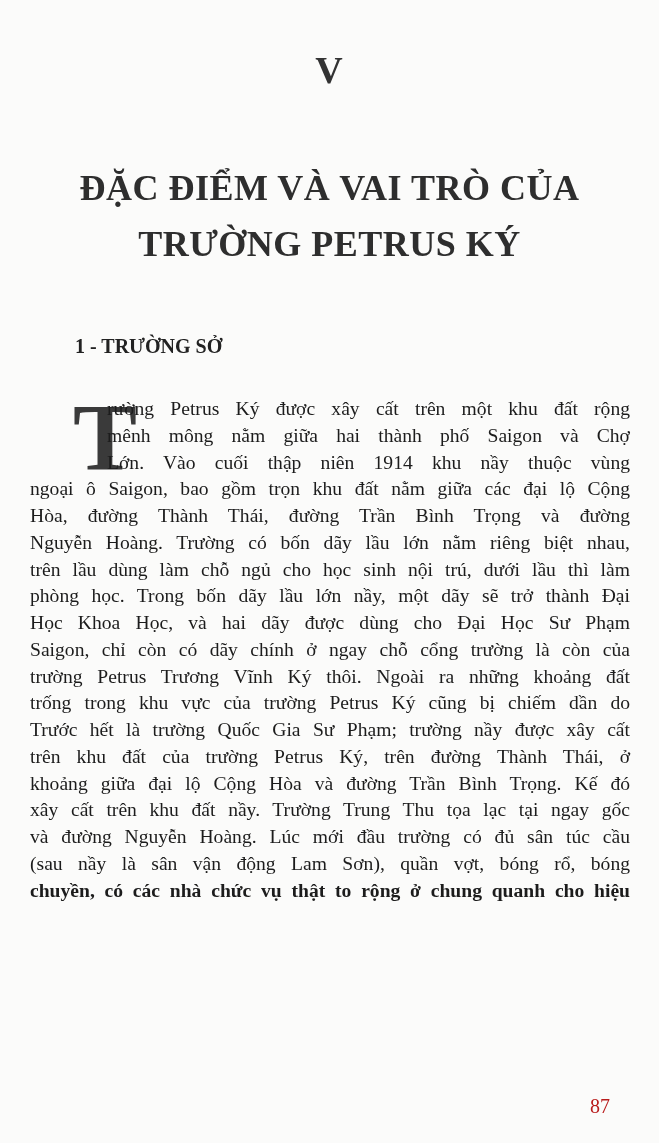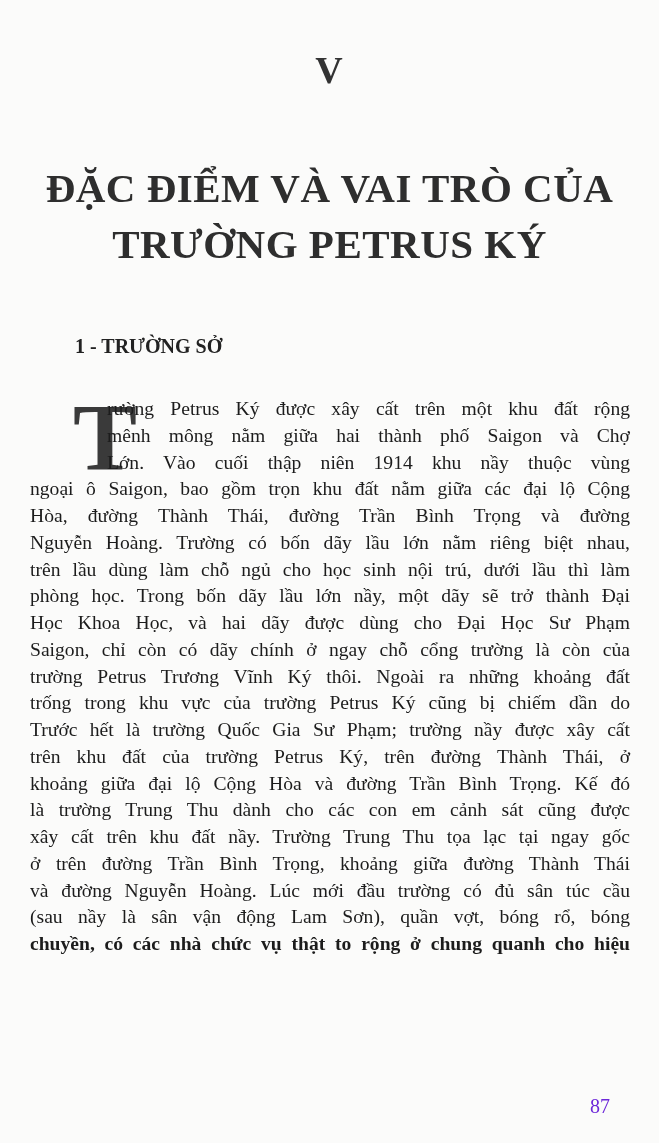--- a/index.html
+++ b/index.html
@@ -11,21 +11,21 @@
     color: #1c1c1c;
   }
   .chapter-num {
     position: absolute; top: 48px; left: 0; width: 659px;
     text-align: center; font-size: 38px; font-weight: bold;
     color: #333;
     letter-spacing: 1px;
   }
   .chapter-title {
     position: absolute; top: 160px; left: 0; width: 659px;
-    text-align: center; font-size: 41px; font-weight: bold;
+    text-align: center; font-size: 36px; font-weight: bold;
     line-height: 56px; color: #2e2e2e;
     letter-spacing: 0.5px;
   }
   .section-heading {
     position: absolute; top: 335px; left: 75px;
     font-size: 20px; font-weight: bold; color: #222; text-align: center;
   }
   .body {
     position: absolute; top: 396px; left: 30px; width: 600px;
     font-size: 19.6px; line-height: 26.75px;
@@ -36,21 +36,21 @@
   }
   .line.last { text-align-last: justify; font-weight: bold; }
   .indent { padding-left: 77px; }
   .dropcap {
     position: absolute; left: 73px; top: 400px;
     font-size: 96px; line-height: 76px; font-weight: bold;
     color: #3a3a3a; height: 80px;
   }
   .page-number {
     position: absolute; top: 1095px; left: 590px;
-    font-size: 20px; color: #6d28d9;
+    font-size: 20px; color: #b91c1c;
   }
 </style>
 </head>
 <body>
 
 <div>
   <div class="chapter-num">V</div>
   <div class="chapter-title">
     <div>ĐẶC ĐIỂM VÀ VAI TRÒ CỦA</div>
     <div>TRƯỜNG PETRUS KÝ</div>
@@ -69,22 +69,20 @@
     <span class="line">Nguyễn Hoàng. Trường có bốn dãy lầu lớn nằm riêng biệt nhau,</span>
     <span class="line">trên lầu dùng làm chỗ ngủ cho học sinh nội trú, dưới lầu thì làm</span>
     <span class="line">phòng học. Trong bốn dãy lầu lớn nầy, một dãy sẽ trở thành Đại</span>
     <span class="line">Học Khoa Học, và hai dãy được dùng cho Đại Học Sư Phạm</span>
     <span class="line">Saigon, chỉ còn có dãy chính ở ngay chỗ cổng trường là còn của</span>
     <span class="line">trường Petrus Trương Vĩnh Ký thôi. Ngoài ra những khoảng đất</span>
     <span class="line">trống trong khu vực của trường Petrus Ký cũng bị chiếm dần do</span>
     <span class="line">Trước hết là trường Quốc Gia Sư Phạm; trường nầy được xây cất</span>
     <span class="line">trên khu đất của trường Petrus Ký, trên đường Thành Thái, ở</span>
     <span class="line">khoảng giữa đại lộ Cộng Hòa và đường Trần Bình Trọng. Kế đó</span>
-    <span class="line">là trường Trung Thu dành cho các con em cảnh sát cũng được</span>
     <span class="line">xây cất trên khu đất nầy. Trường Trung Thu tọa lạc tại ngay gốc</span>
-    <span class="line">ở trên đường Trần Bình Trọng, khoảng giữa đường Thành Thái</span>
     <span class="line">và đường Nguyễn Hoàng. Lúc mới đầu trường có đủ sân túc cầu</span>
     <span class="line">(sau nầy là sân vận động Lam Sơn), quần vợt, bóng rổ, bóng</span>
     <span class="line last">chuyền, có các nhà chức vụ thật to rộng ở chung quanh cho hiệu</span>
   </div>
 
   <div class="page-number">87</div>
 </div>
 
 </body></html>

